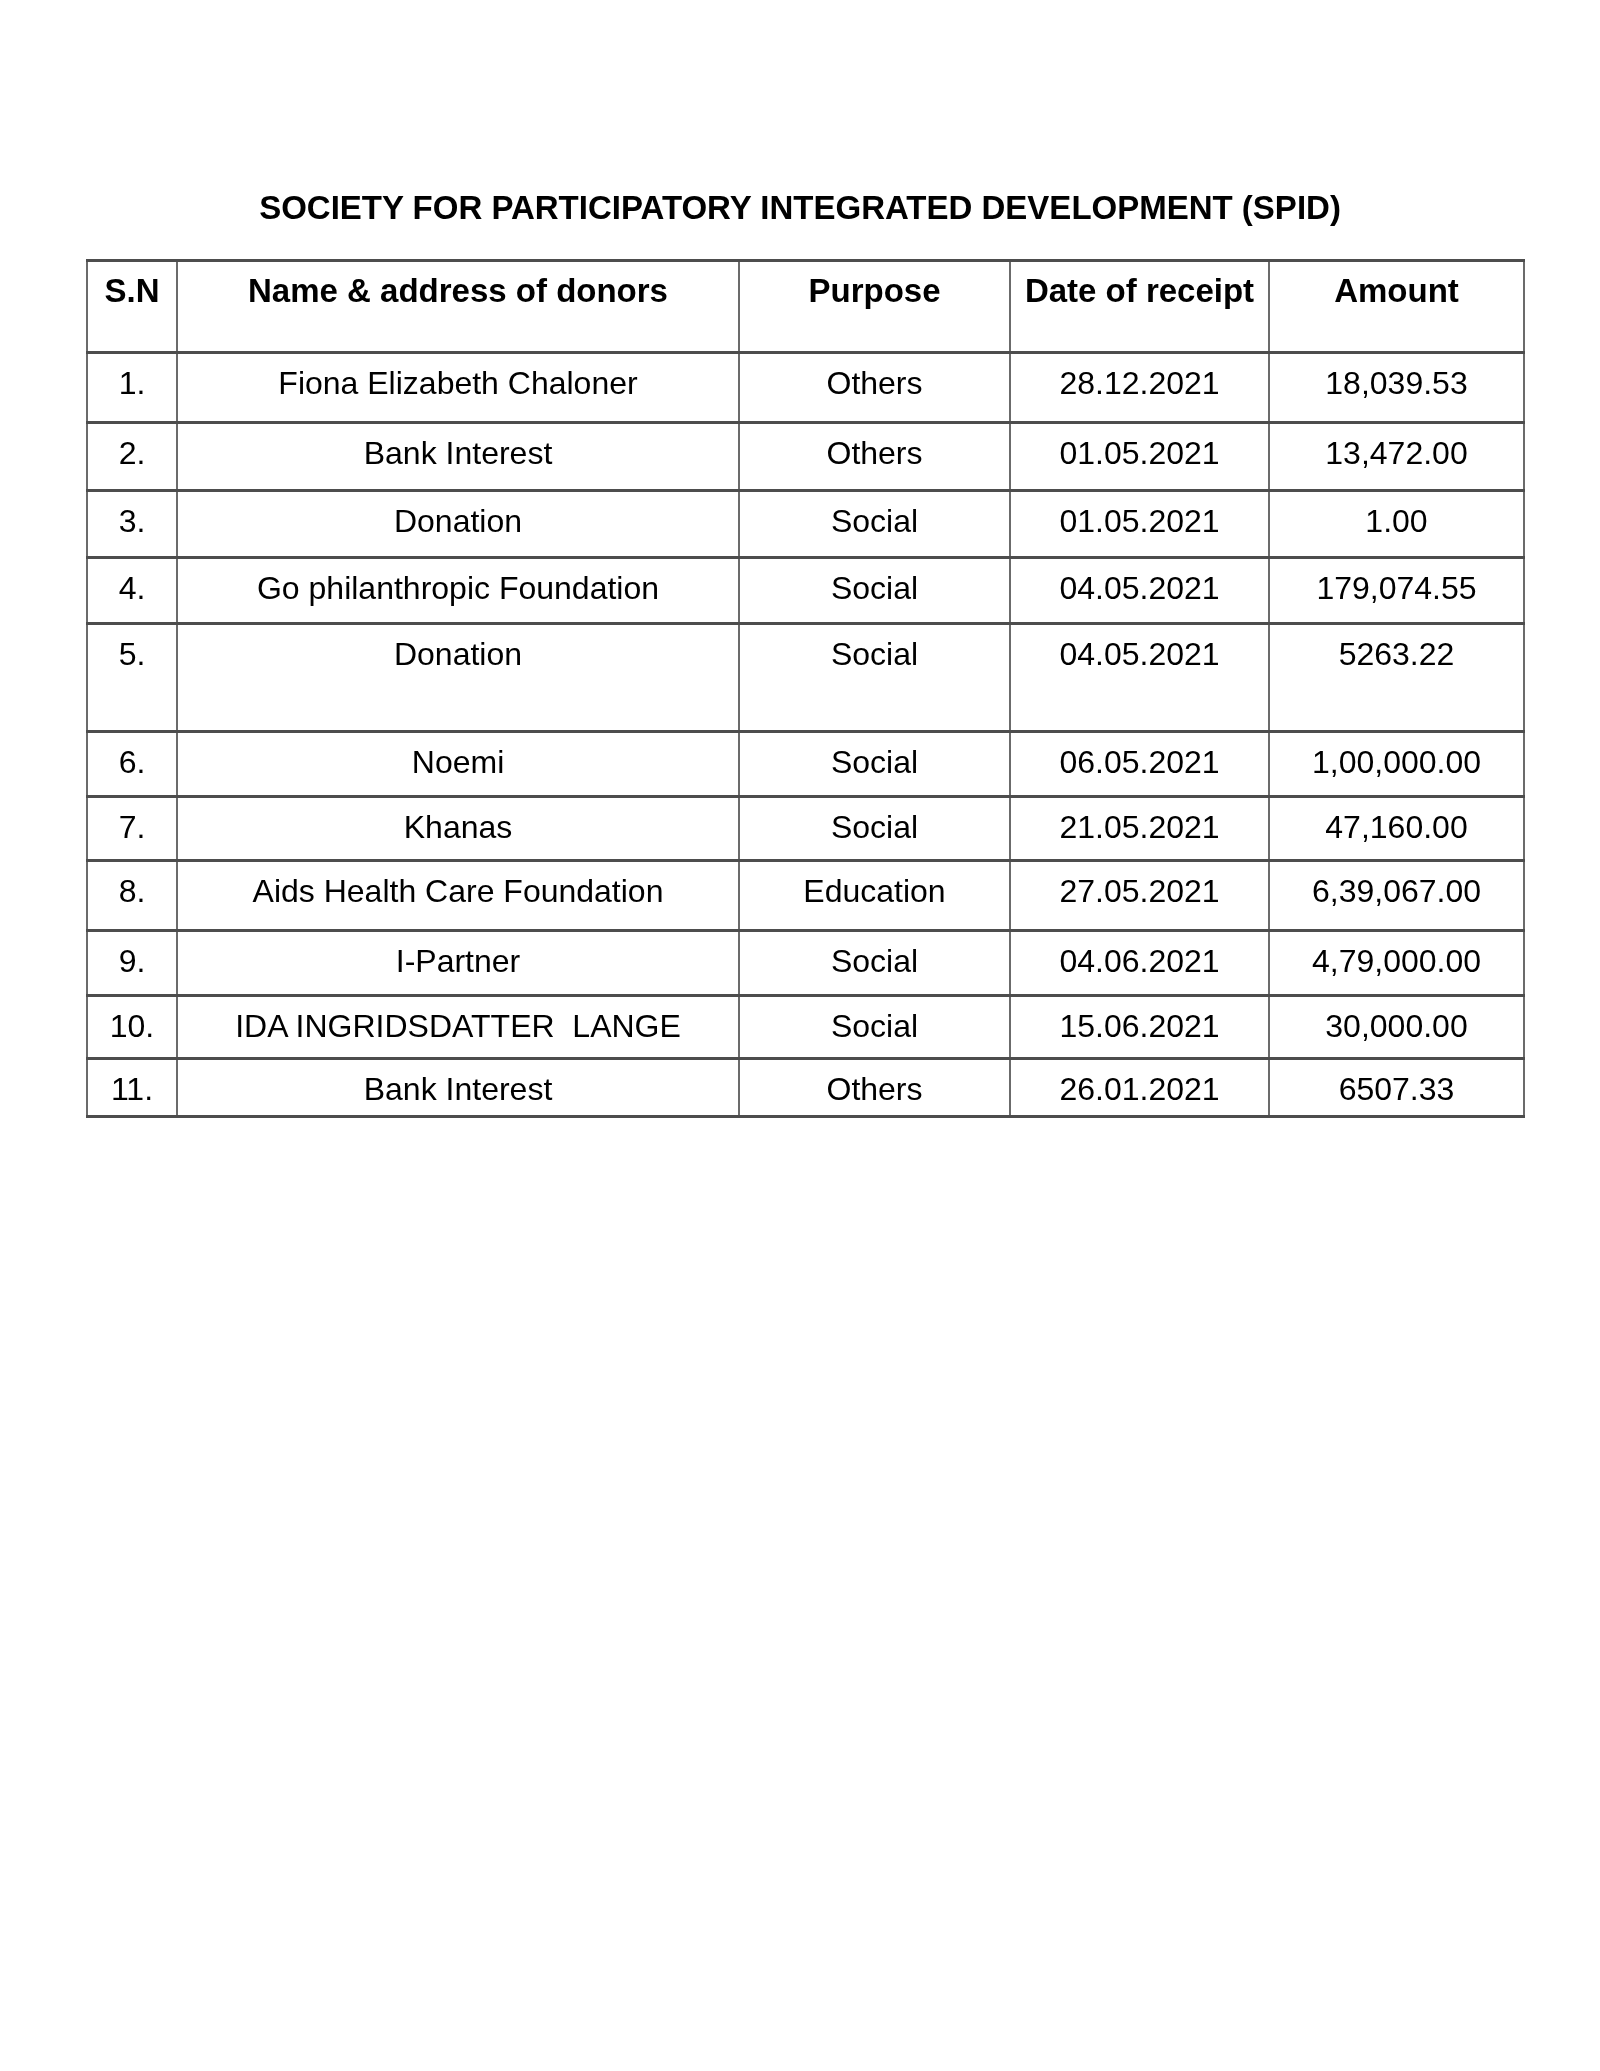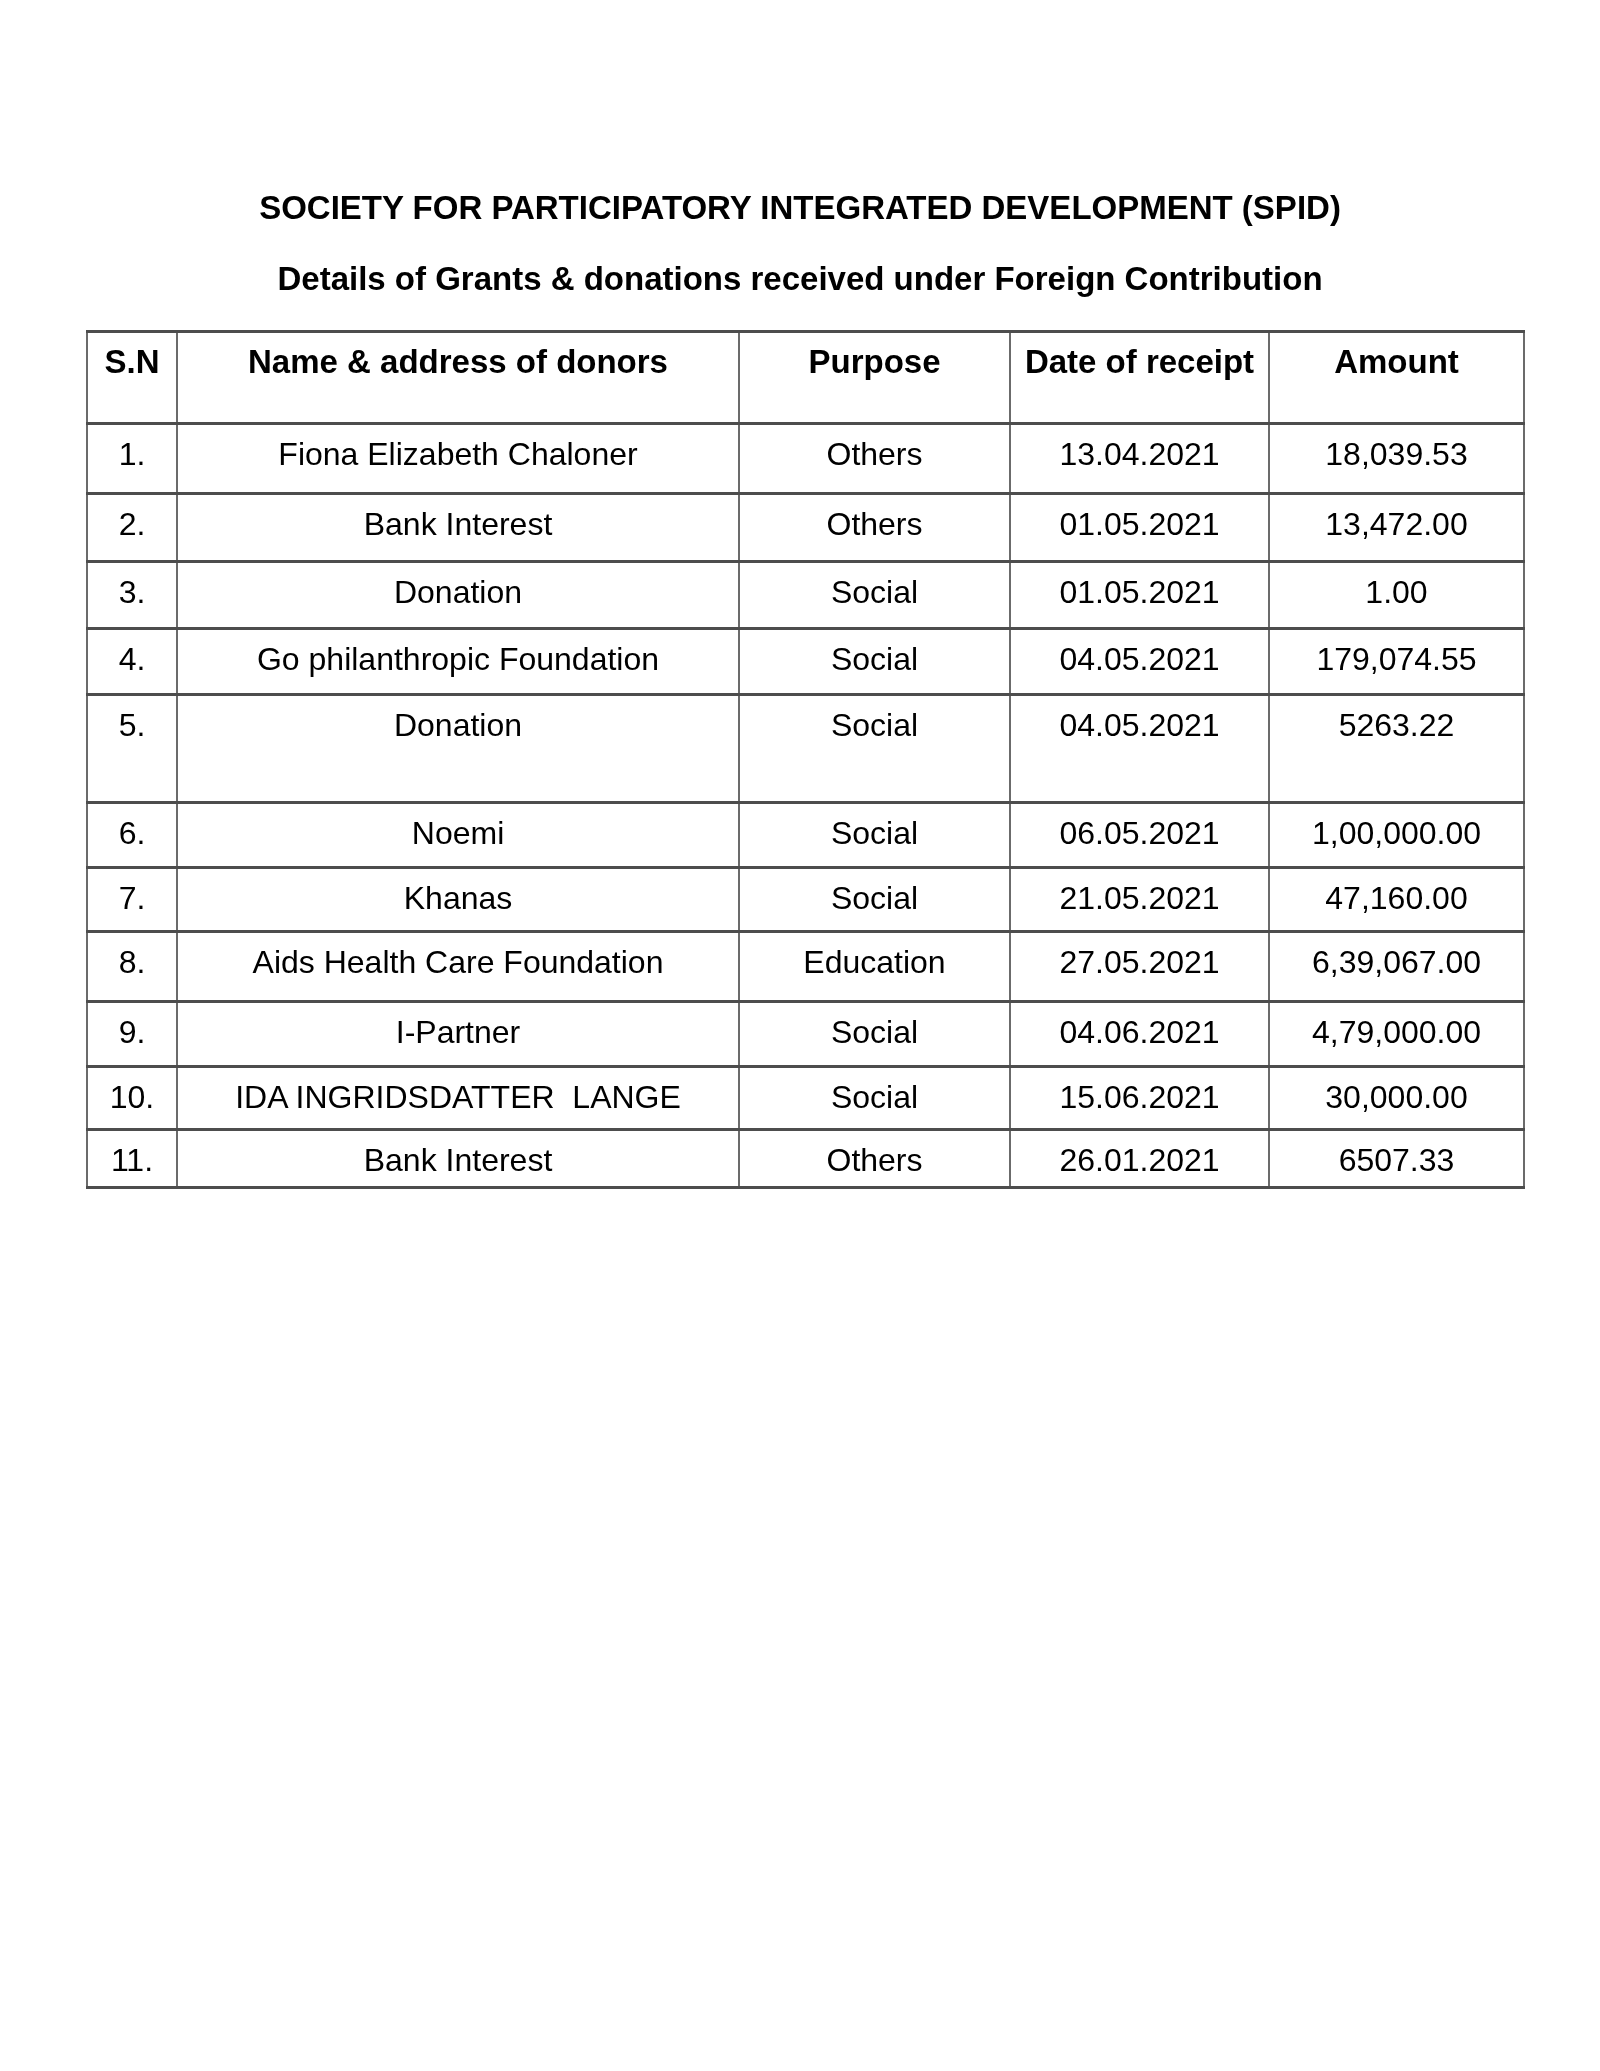--- a/index.html
+++ b/index.html
@@ -51,21 +51,20 @@
     font-size: 33px;
   }
 </style>
 </head>
 <body>
 
 <div class="page">
 
   <div class="titles">
     <p class="title-line">SOCIETY FOR PARTICIPATORY INTEGRATED DEVELOPMENT (SPID)</p>
-    <p class="title-line">Details of Grants &amp; donations received under Foreign Contribution</p>
   </div>
 
   <table class="grants">
     <colgroup>
       <col style="width:90px">
       <col style="width:562px">
       <col style="width:271px">
       <col style="width:259px">
       <col style="width:255px">
     </colgroup>
@@ -75,21 +74,21 @@
         <th>Name &amp; address of donors</th>
         <th>Purpose</th>
         <th>Date of receipt</th>
         <th>Amount</th>
       </tr>
 
       <tr style="height:70px">
         <td>1.</td>
         <td>Fiona Elizabeth Chaloner</td>
         <td>Others</td>
-        <td>13.04.2021</td>
+        <td>28.12.2021</td>
         <td>18,039.53</td>
       </tr>
       <tr style="height:68px">
         <td>2.</td>
         <td>Bank Interest</td>
         <td>Others</td>
         <td>01.05.2021</td>
         <td>13,472.00</td>
       </tr>
       <tr style="height:67px">

